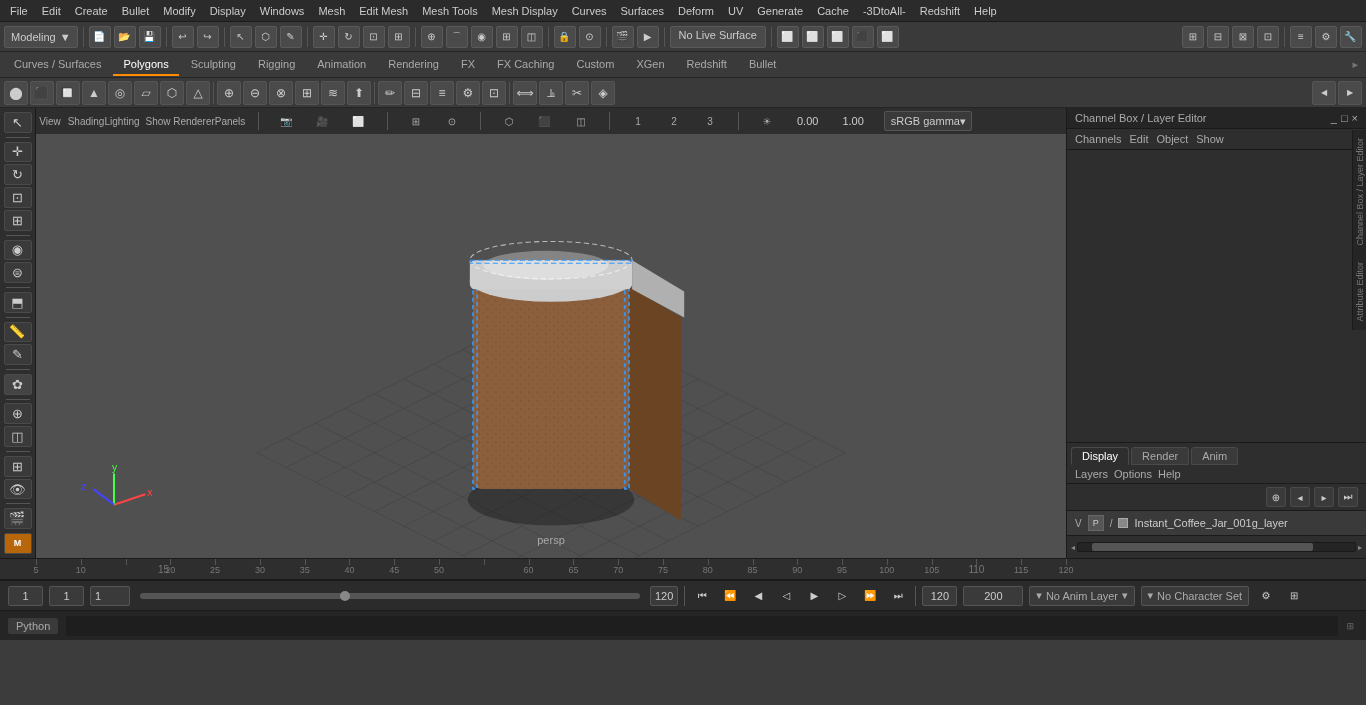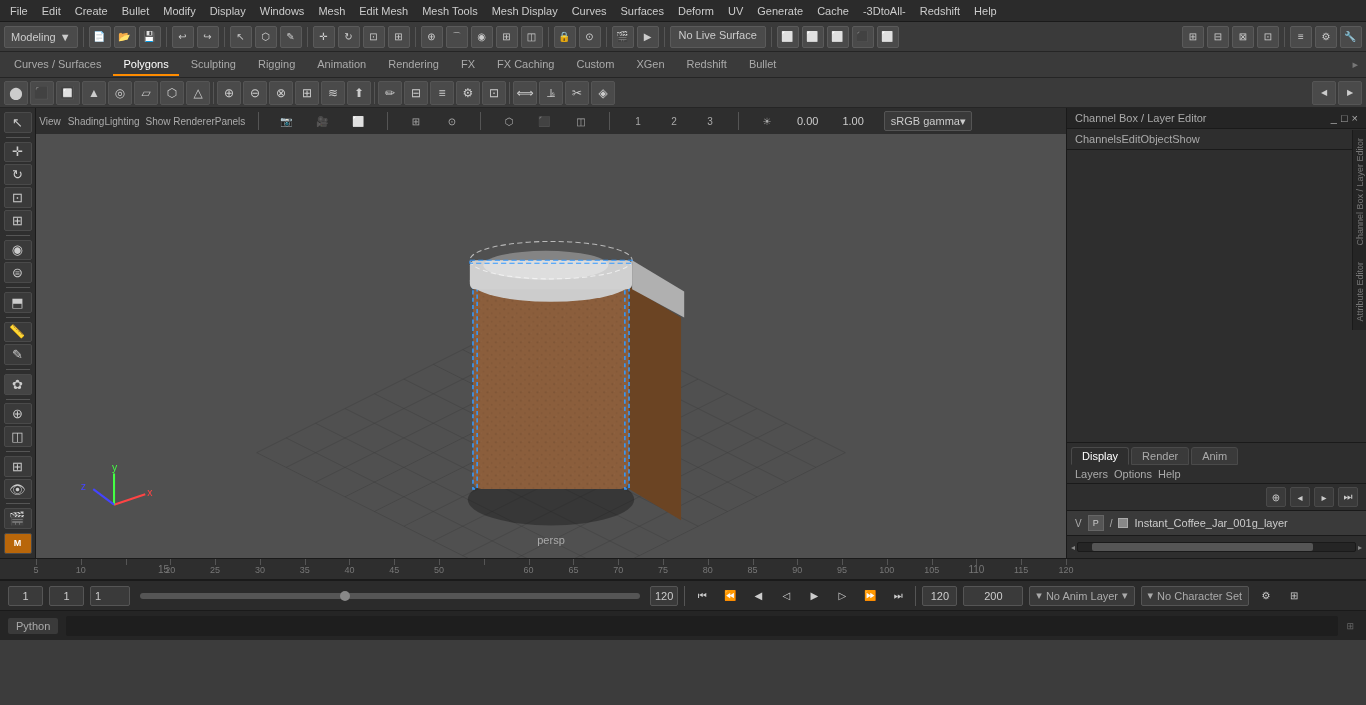--- a/index.html
+++ b/index.html
@@ -89,21 +89,21 @@
     #right-panel {
       width: 300px; background: #2e2e2e; border-left: 1px solid #1a1a1a;
       display: flex; flex-direction: column;
     }
     #right-panel-header {
       display: flex; align-items: center; justify-content: space-between;
       background: #252525; padding: 4px 8px; border-bottom: 1px solid #1a1a1a;
       font-size: 11px; color: #aaa;
     }
     #channels-subbar {
-      display: flex; align-items: center; padding: 4px 8px; gap: 0;
+      display: flex; align-items: center; padding: 4px 8px; gap: 8px;
       border-bottom: 1px solid #1a1a1a; background: #2e2e2e;
     }
     .ch-link { font-size: 11px; color: #aaa; cursor: pointer; }
     #channels-content { flex: 1; padding: 8px; }
 
     
     #layer-section { border-top: 1px solid #1a1a1a; }
     #layer-display-tabs {
       display: flex; gap: 2px; padding: 4px 4px 0; background: #2e2e2e;
     }

